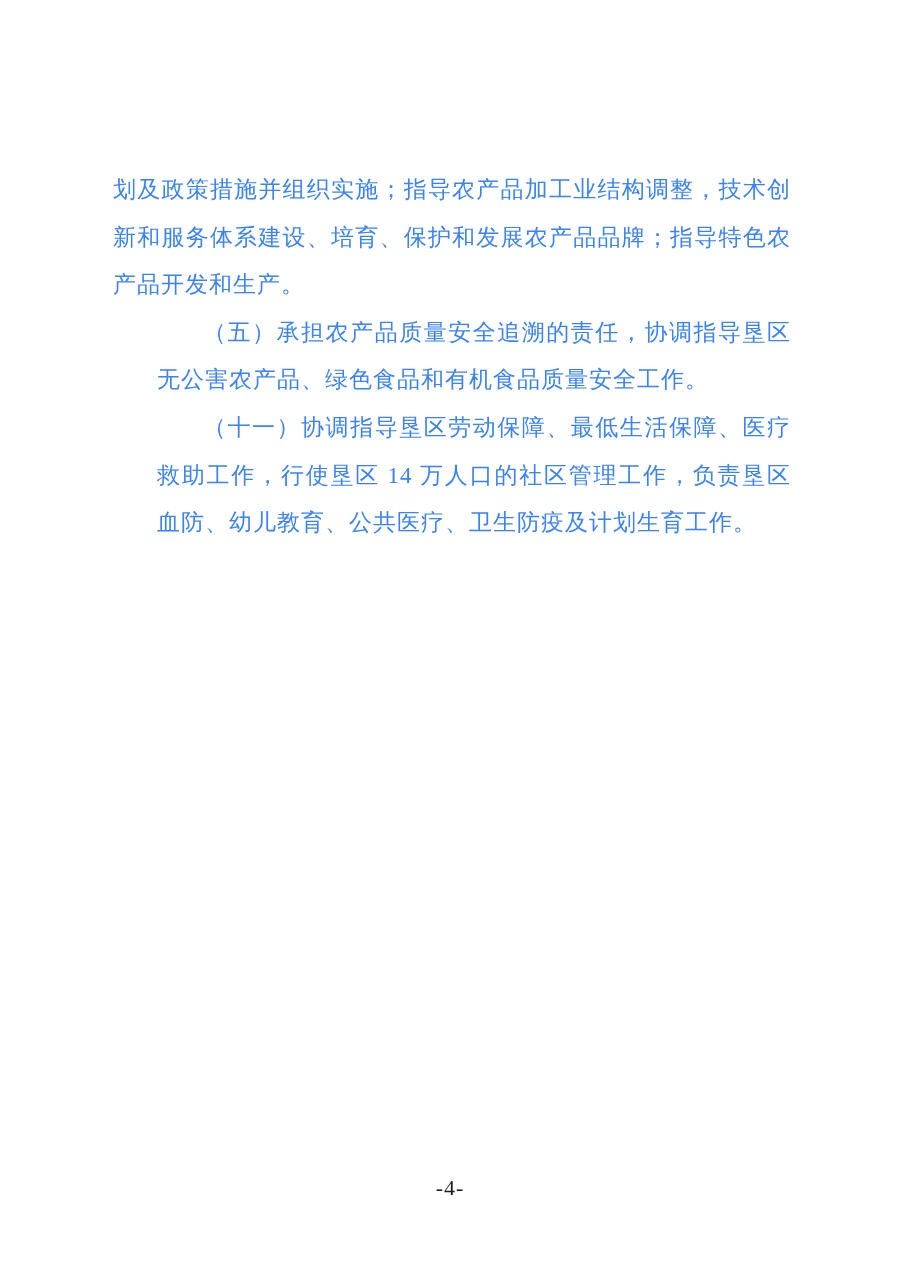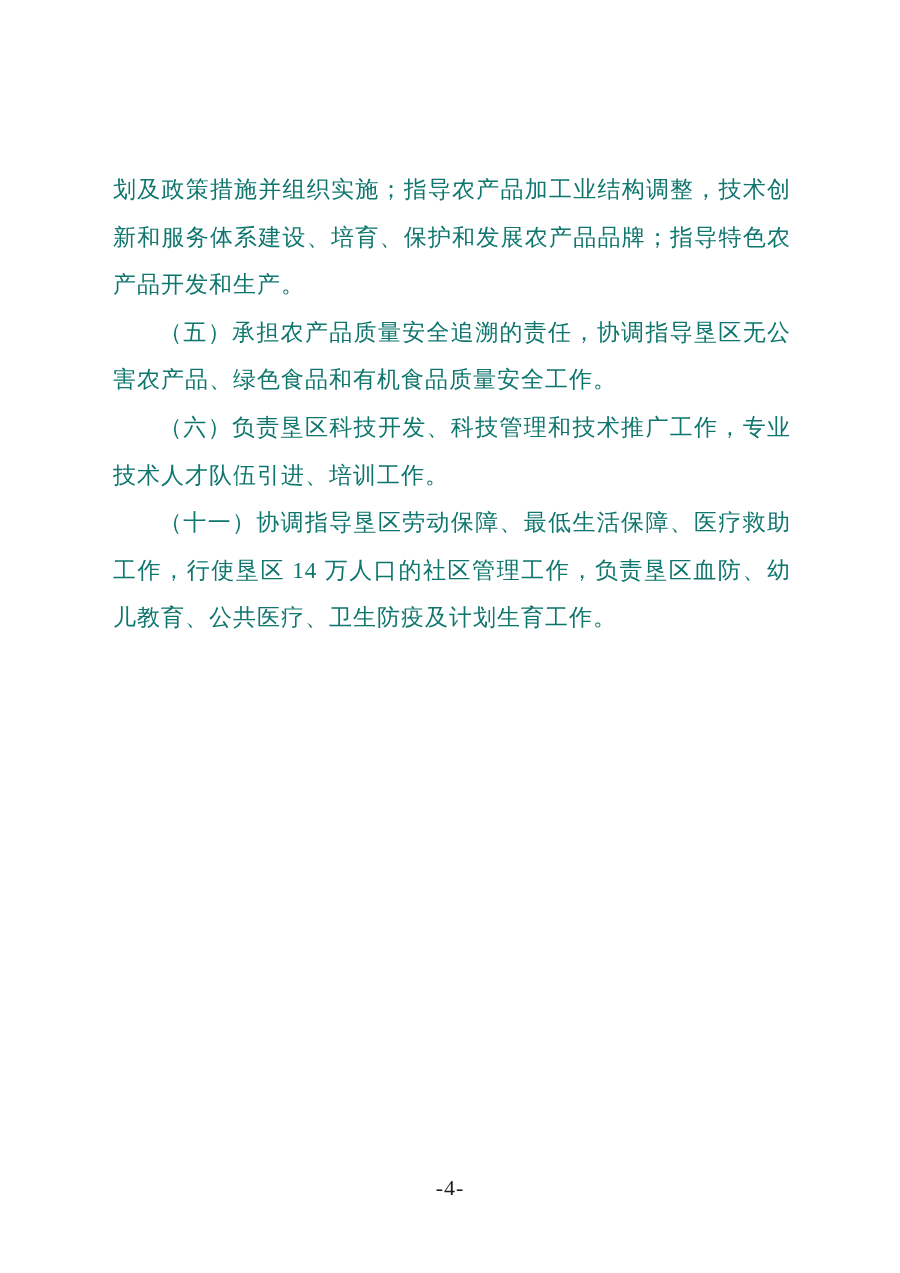--- a/index.html
+++ b/index.html
@@ -29,25 +29,26 @@
     color: #1c1c1c;
   }
 
   .para {
     font-size: 23px;
     line-height: 47.6px;
     letter-spacing: 1px;
     text-align: justify;
     text-justify: inter-ideograph;
     word-break: break-all;
-    color: #0f766e;
+    color: #3b82f6;
   }
 
   .para.indent {
     text-indent: 2em;
+    margin-left: 44px;
   }
 
   .page-number {
     position: absolute;
     top: 1168px;
     left: 0;
     width: 100%;
     text-align: center;
     font-size: 22px;
     line-height: 40px;
@@ -55,17 +56,16 @@
     color: #1c1c1c;
   }
 </style>
 </head>
 <body>
 
 <div class="page">
   <div class="content">
       <p class="para">划及政策措施并组织实施；指导农产品加工业结构调整，技术创新和服务体系建设、培育、保护和发展农产品品牌；指导特色农产品开发和生产。</p>
       <p class="para indent">（五）承担农产品质量安全追溯的责任，协调指导垦区无公害农产品、绿色食品和有机食品质量安全工作。</p>
-      <p class="para indent">（六）负责垦区科技开发、科技管理和技术推广工作，专业技术人才队伍引进、培训工作。</p>
       <p class="para indent">（十一）协调指导垦区劳动保障、最低生活保障、医疗救助工作，行使垦区 14 万人口的社区管理工作，负责垦区血防、幼儿教育、公共医疗、卫生防疫及计划生育工作。</p>
     </div>
   <div class="page-number">-4-</div>
 </div>
 
 </body></html>

